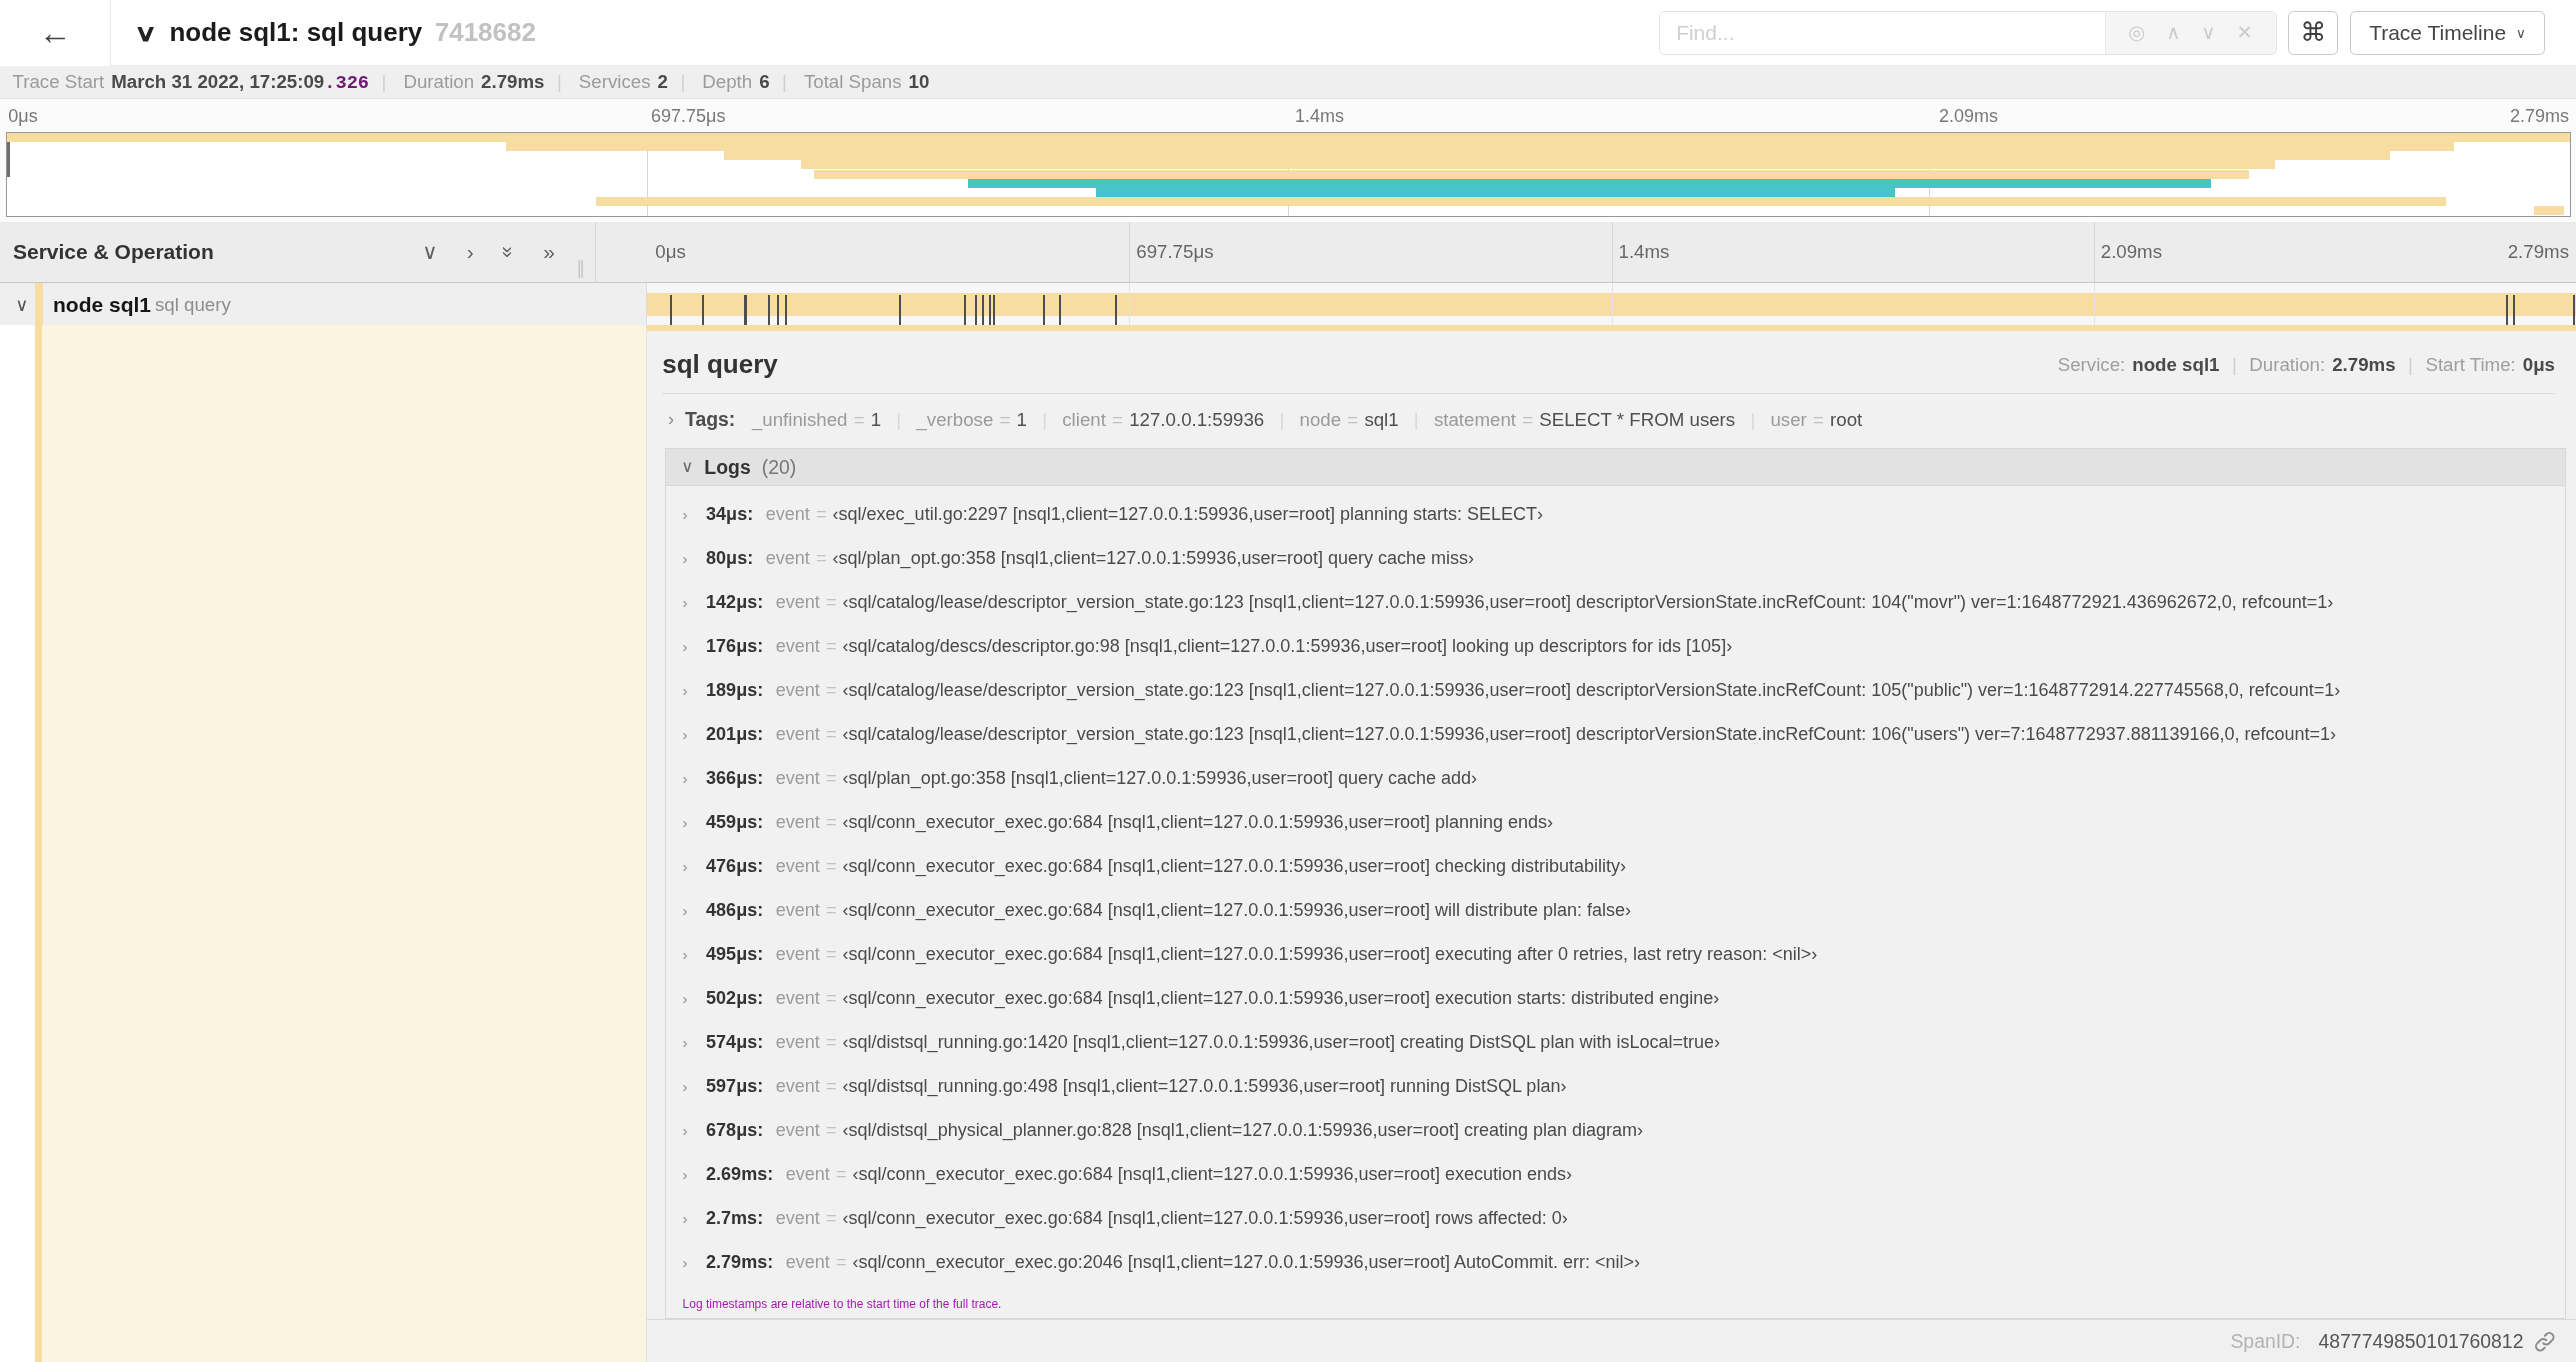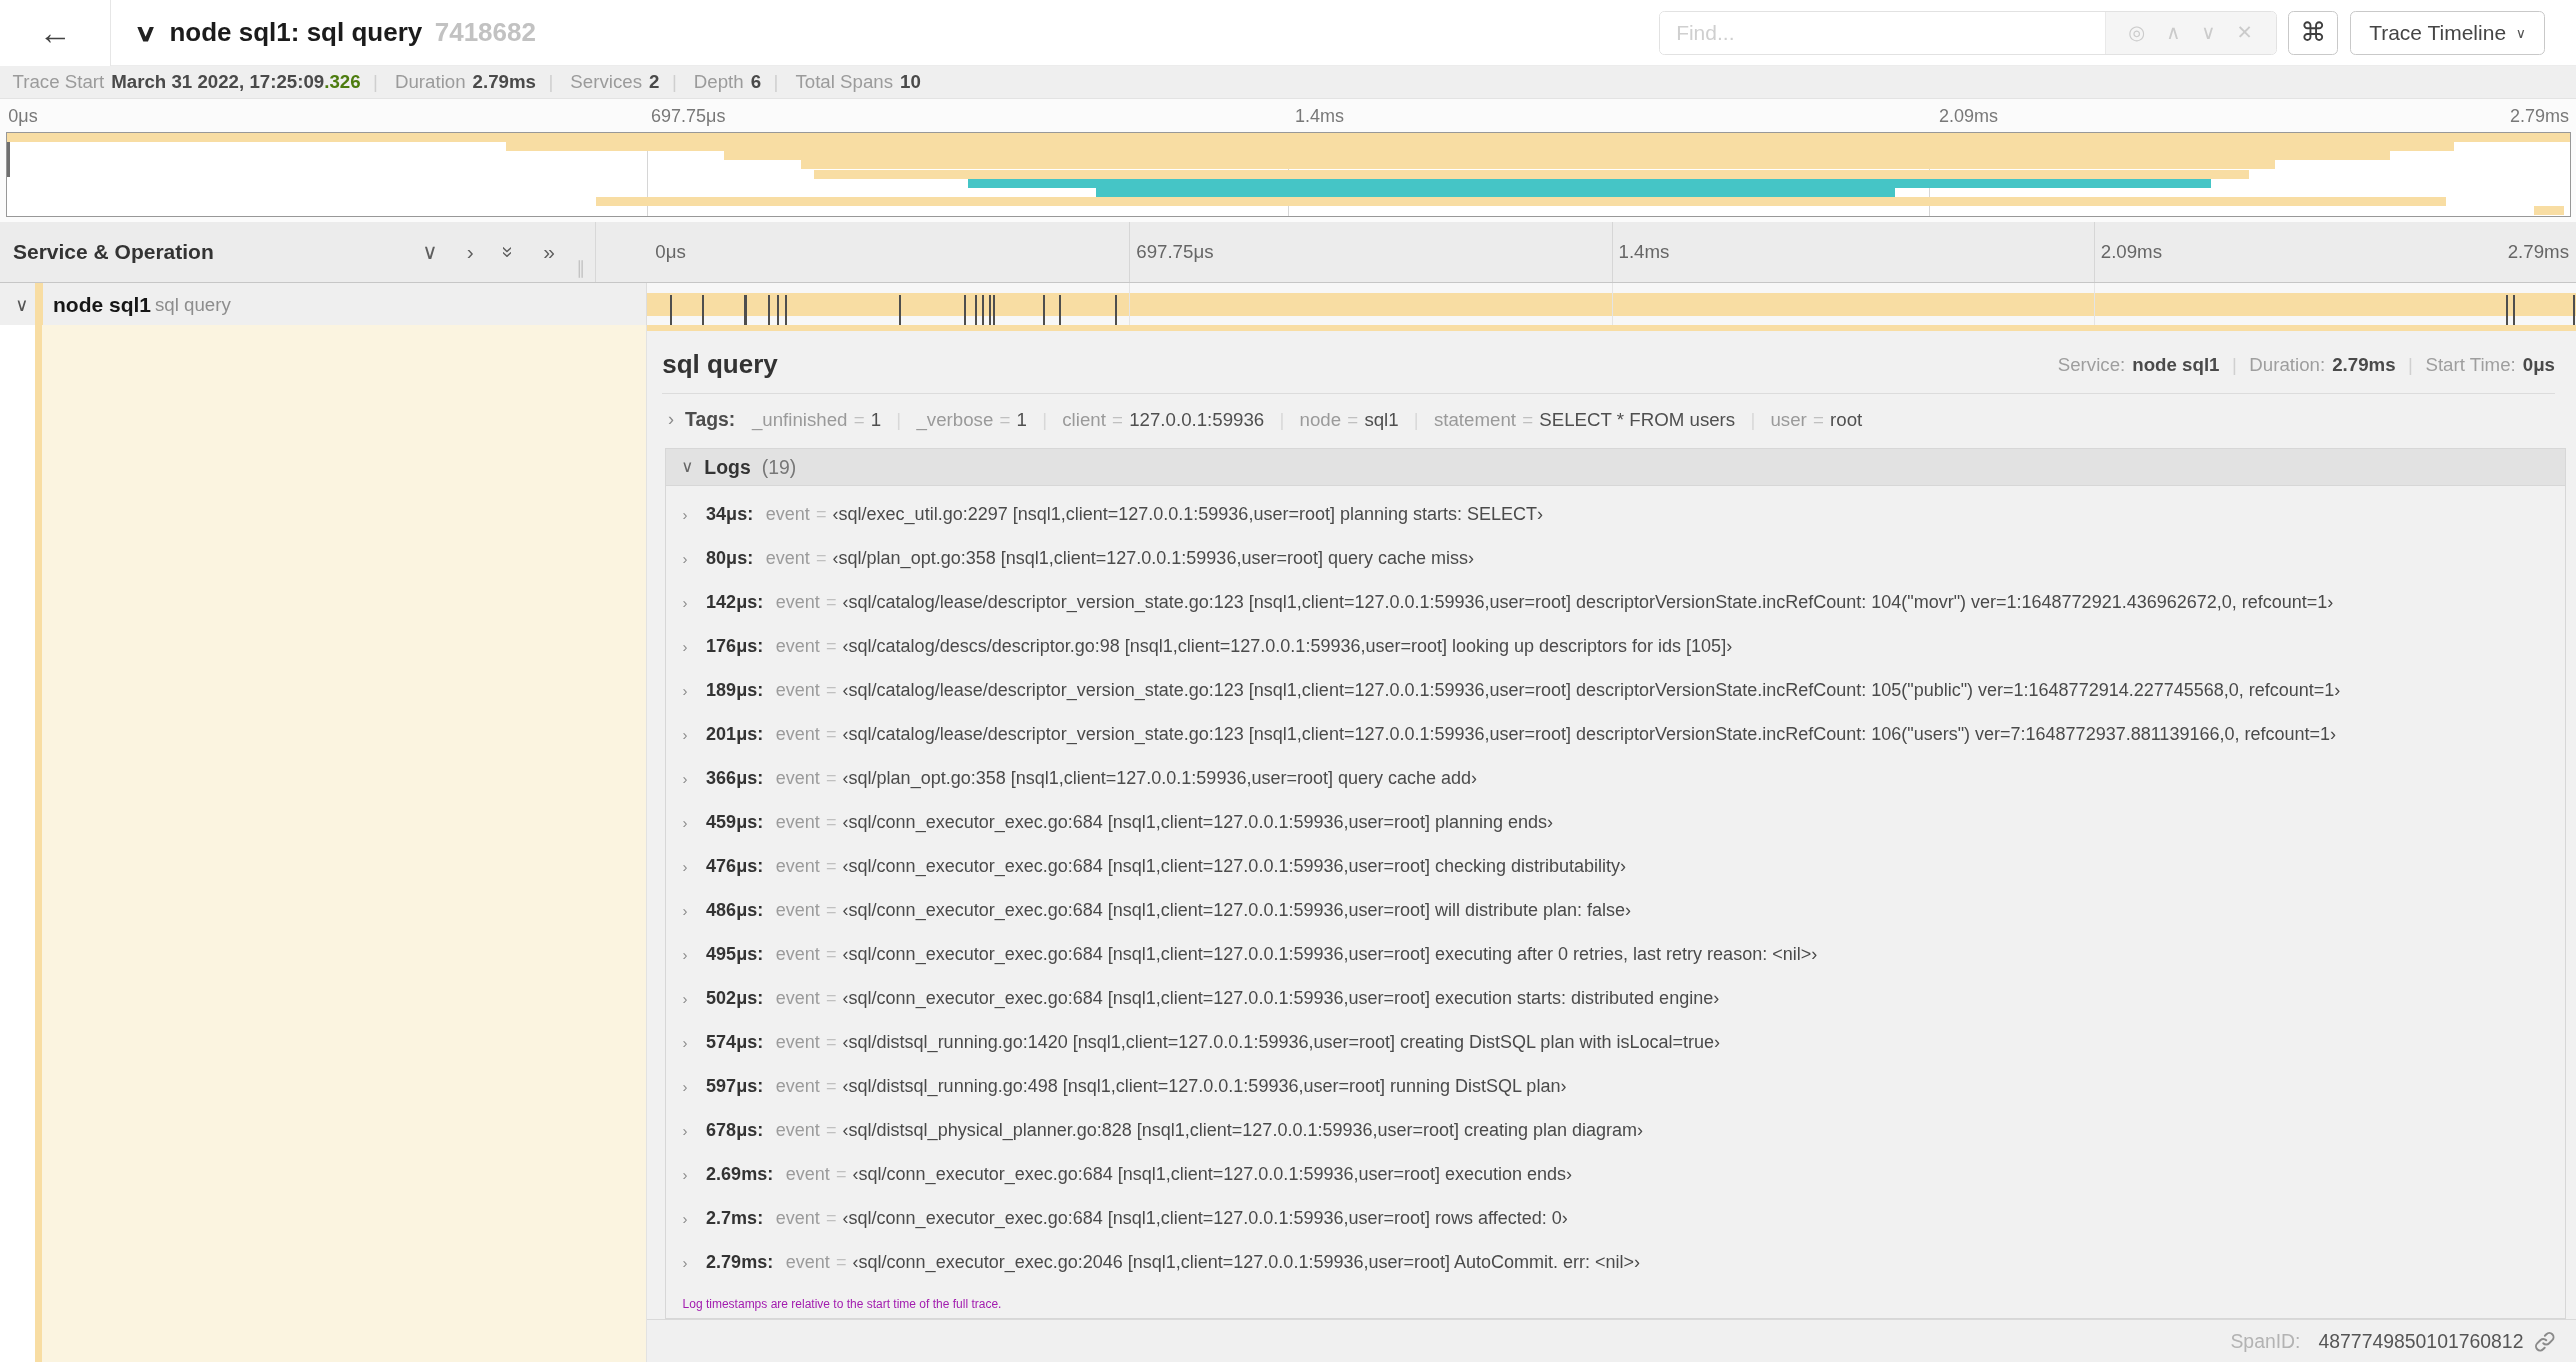--- a/index.html
+++ b/index.html
@@ -21,21 +21,21 @@
   .btn { height:44px; border:0.7px solid #c9c9c9; border-radius:5.5px; background:#fff; display:flex; align-items:center; justify-content:center; cursor:pointer; }
   .shortcut-btn { width:50px; font-size:26px; color:#3e3e3e; }
   .view-btn { padding:0 18px; gap:9.7px; font-size:21px; color:#454545;text-align:right; }
   .view-caret { font-size:14px; color:#555; }
 
   
   .summary-bar { position:absolute; left:0; top:66px; width:100%; height:33px; background:#efefef; border-bottom:0.7px solid #e3e3e3; display:flex; align-items:center; padding-left:12.5px; font-size:18.7px; white-space:nowrap; }
   .sum-label { color:#9b9b9b; margin:0 7px 0 17px; }
   .summary-bar > .sum-item:first-of-type .sum-label { margin-left:0; }
   .sum-value { color:#4a4a4a; font-weight:700; }
-  .sum-suffix { color:#4d7c0f; font-weight:700; }
+  .sum-suffix { color:#701a75; font-weight:700;font-family:Liberation Mono, monospace; }
   .sum-sep { color:#cfcfcf; margin-left:12.5px; }
 
   
   .minimap { position:absolute; left:0; top:99px; width:100%; height:123px; background:#fbfbfb; }
   .mini-ruler { position:absolute; left:0; right:0; top:4.2px; height:25px; font-size:18px; color:#787878; }
   .ruler-label { position:absolute; top:50%; transform:translateY(-50%); white-space:nowrap; }
   .mini-canvas { position:absolute; left:5.5px; right:5.5px; top:33px; height:85px; background:#fff; border:1.4px solid #989898; overflow:hidden; }
   .gridline { position:absolute; top:0; bottom:0; width:0.7px; background:#d6d6d6; }
   .mini-span { position:absolute; height:9.1px; }
   .mini-handle { position:absolute; left:0; top:0; width:3.5px; height:44px; background:#6f6f6f; cursor:ew-resize; }
@@ -251,21 +251,21 @@
       <div class="head-divider"></div>
       <div class="tags-row">
         <span class="tags-chevron">›</span>
         <span class="tags-label">Tags:</span>
         <span><span class="tag-key">_unfinished</span><span class="tag-eq">=</span><span class="tag-val">1</span><span class="tag-sep">|</span><span class="tag-key">_verbose</span><span class="tag-eq">=</span><span class="tag-val">1</span><span class="tag-sep">|</span><span class="tag-key">client</span><span class="tag-eq">=</span><span class="tag-val">127.0.0.1:59936</span><span class="tag-sep">|</span><span class="tag-key">node</span><span class="tag-eq">=</span><span class="tag-val">sql1</span><span class="tag-sep">|</span><span class="tag-key">statement</span><span class="tag-eq">=</span><span class="tag-val">SELECT * FROM users</span><span class="tag-sep">|</span><span class="tag-key">user</span><span class="tag-eq">=</span><span class="tag-val">root</span></span>
       </div>
       <div class="logs-box">
         <div class="logs-header">
           <span class="logs-chevron">∨</span>
           <span class="logs-title">Logs</span>
-          <span class="logs-count">(19)</span>
+          <span class="logs-count">(20)</span>
         </div>
         <div class="logs-list">
             <div class="log-row">
               <span class="log-chevron">›</span>
               <span class="log-time">34μs:</span>
               <span class="log-key">event</span>
               <span class="log-eq">=</span>
               <span class="log-text">‹sql/exec_util.go:2297 [nsql1,client=127.0.0.1:59936,user=root] planning starts: SELECT›</span>
             </div>
             <div class="log-row">

